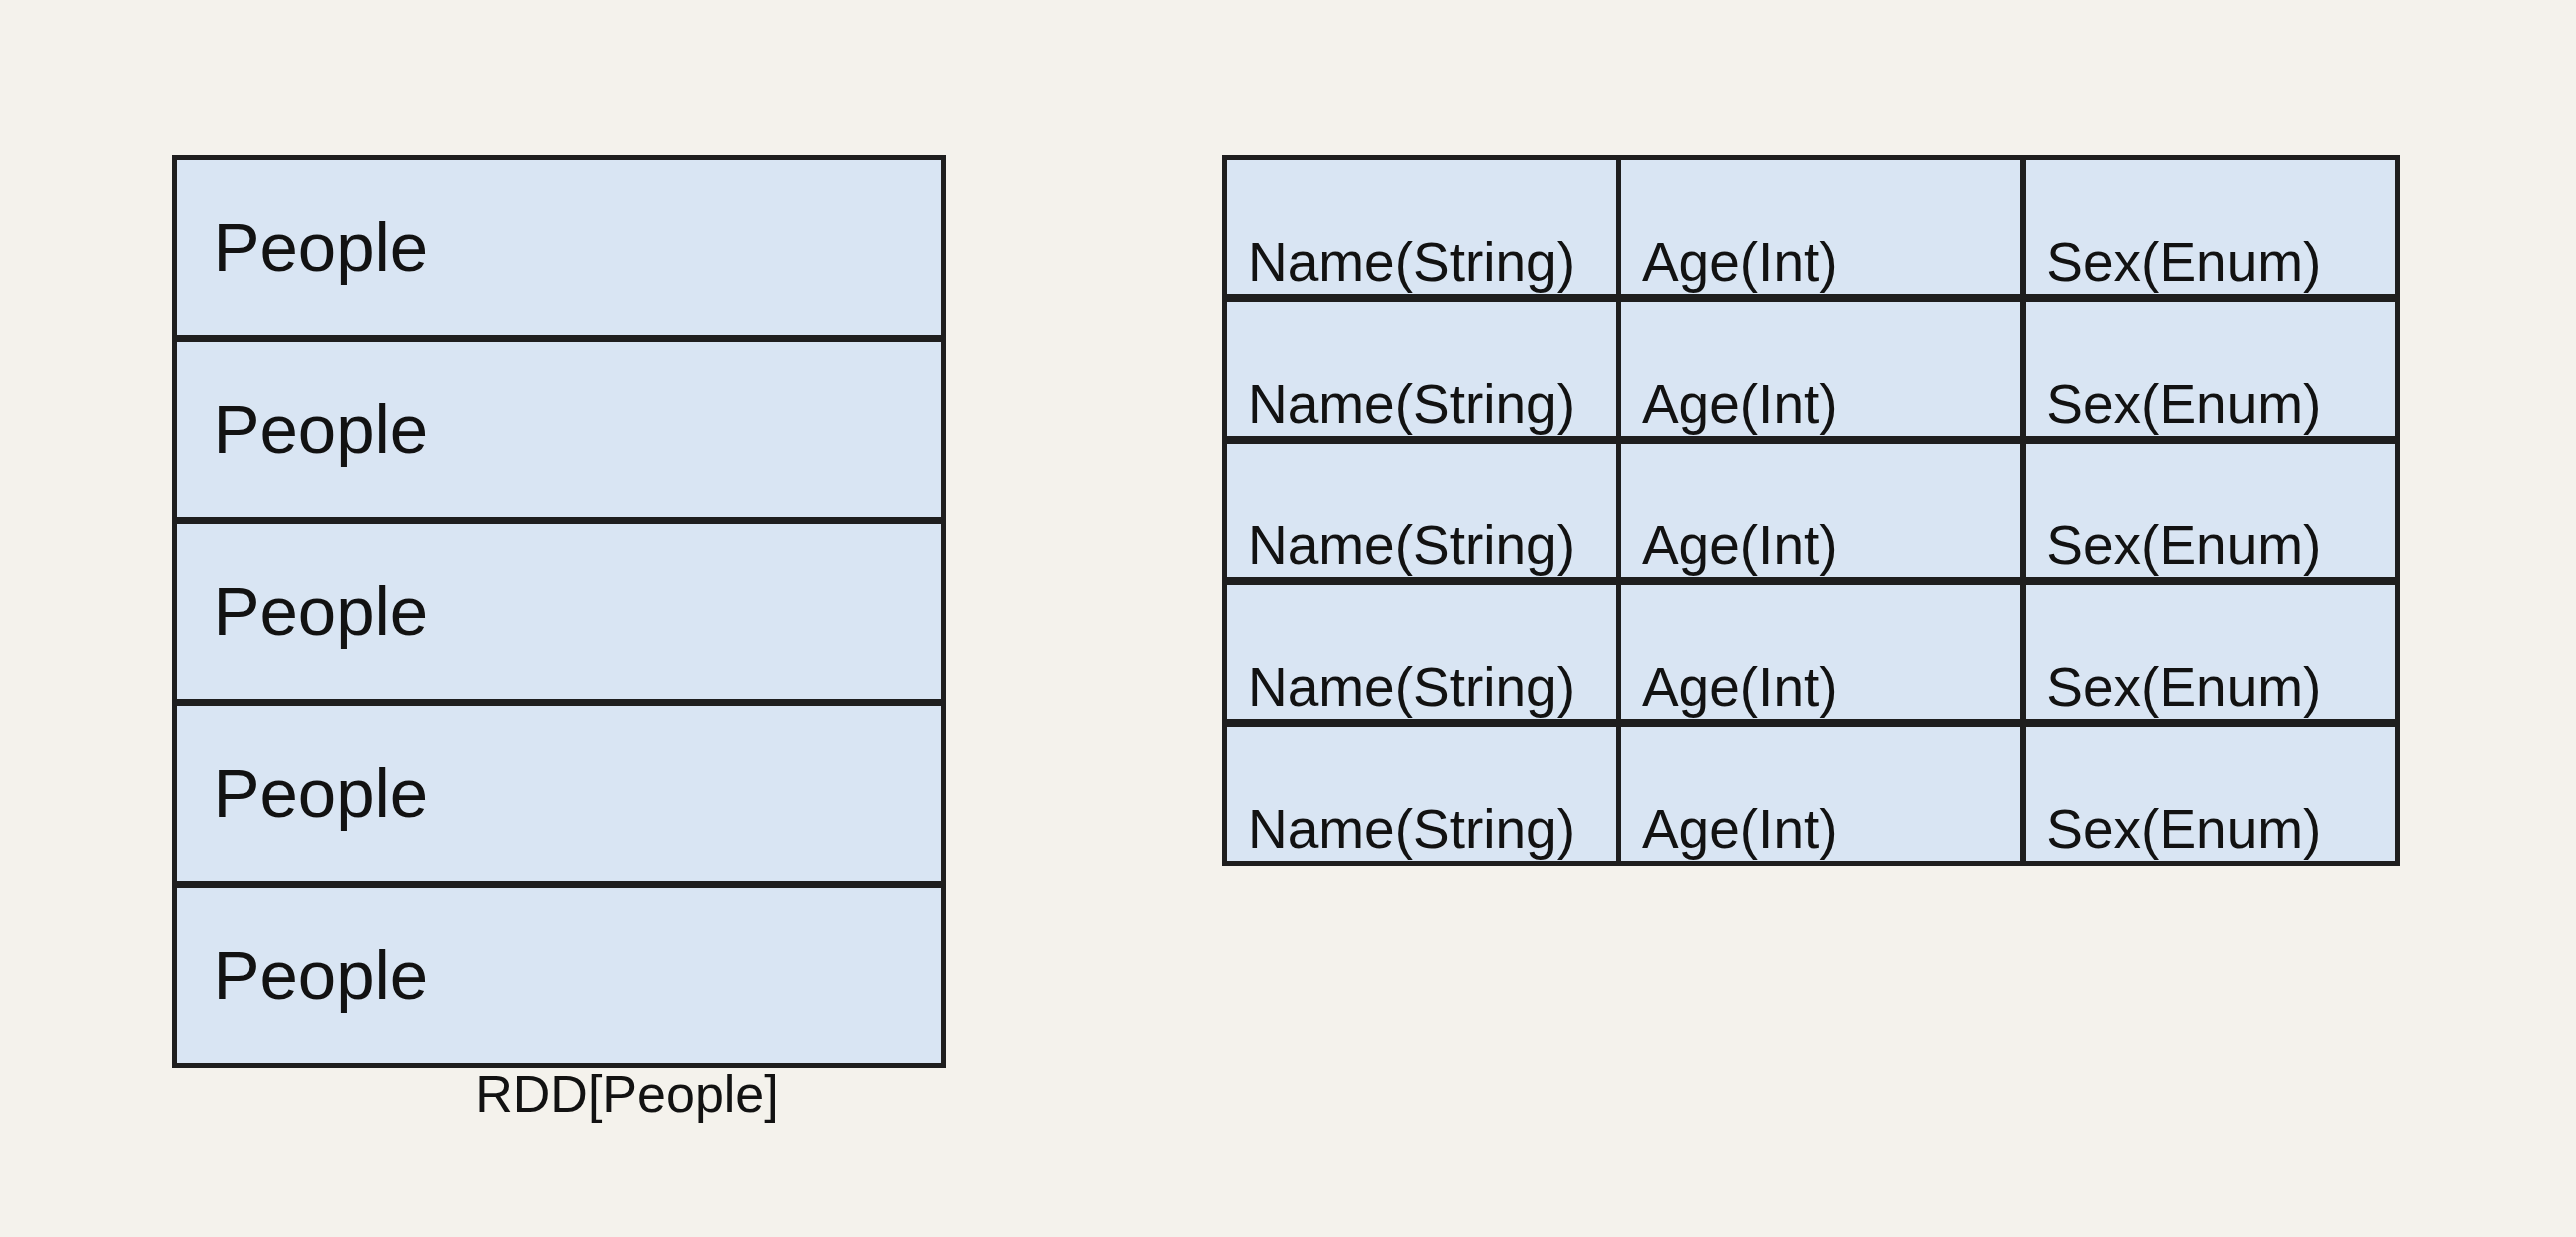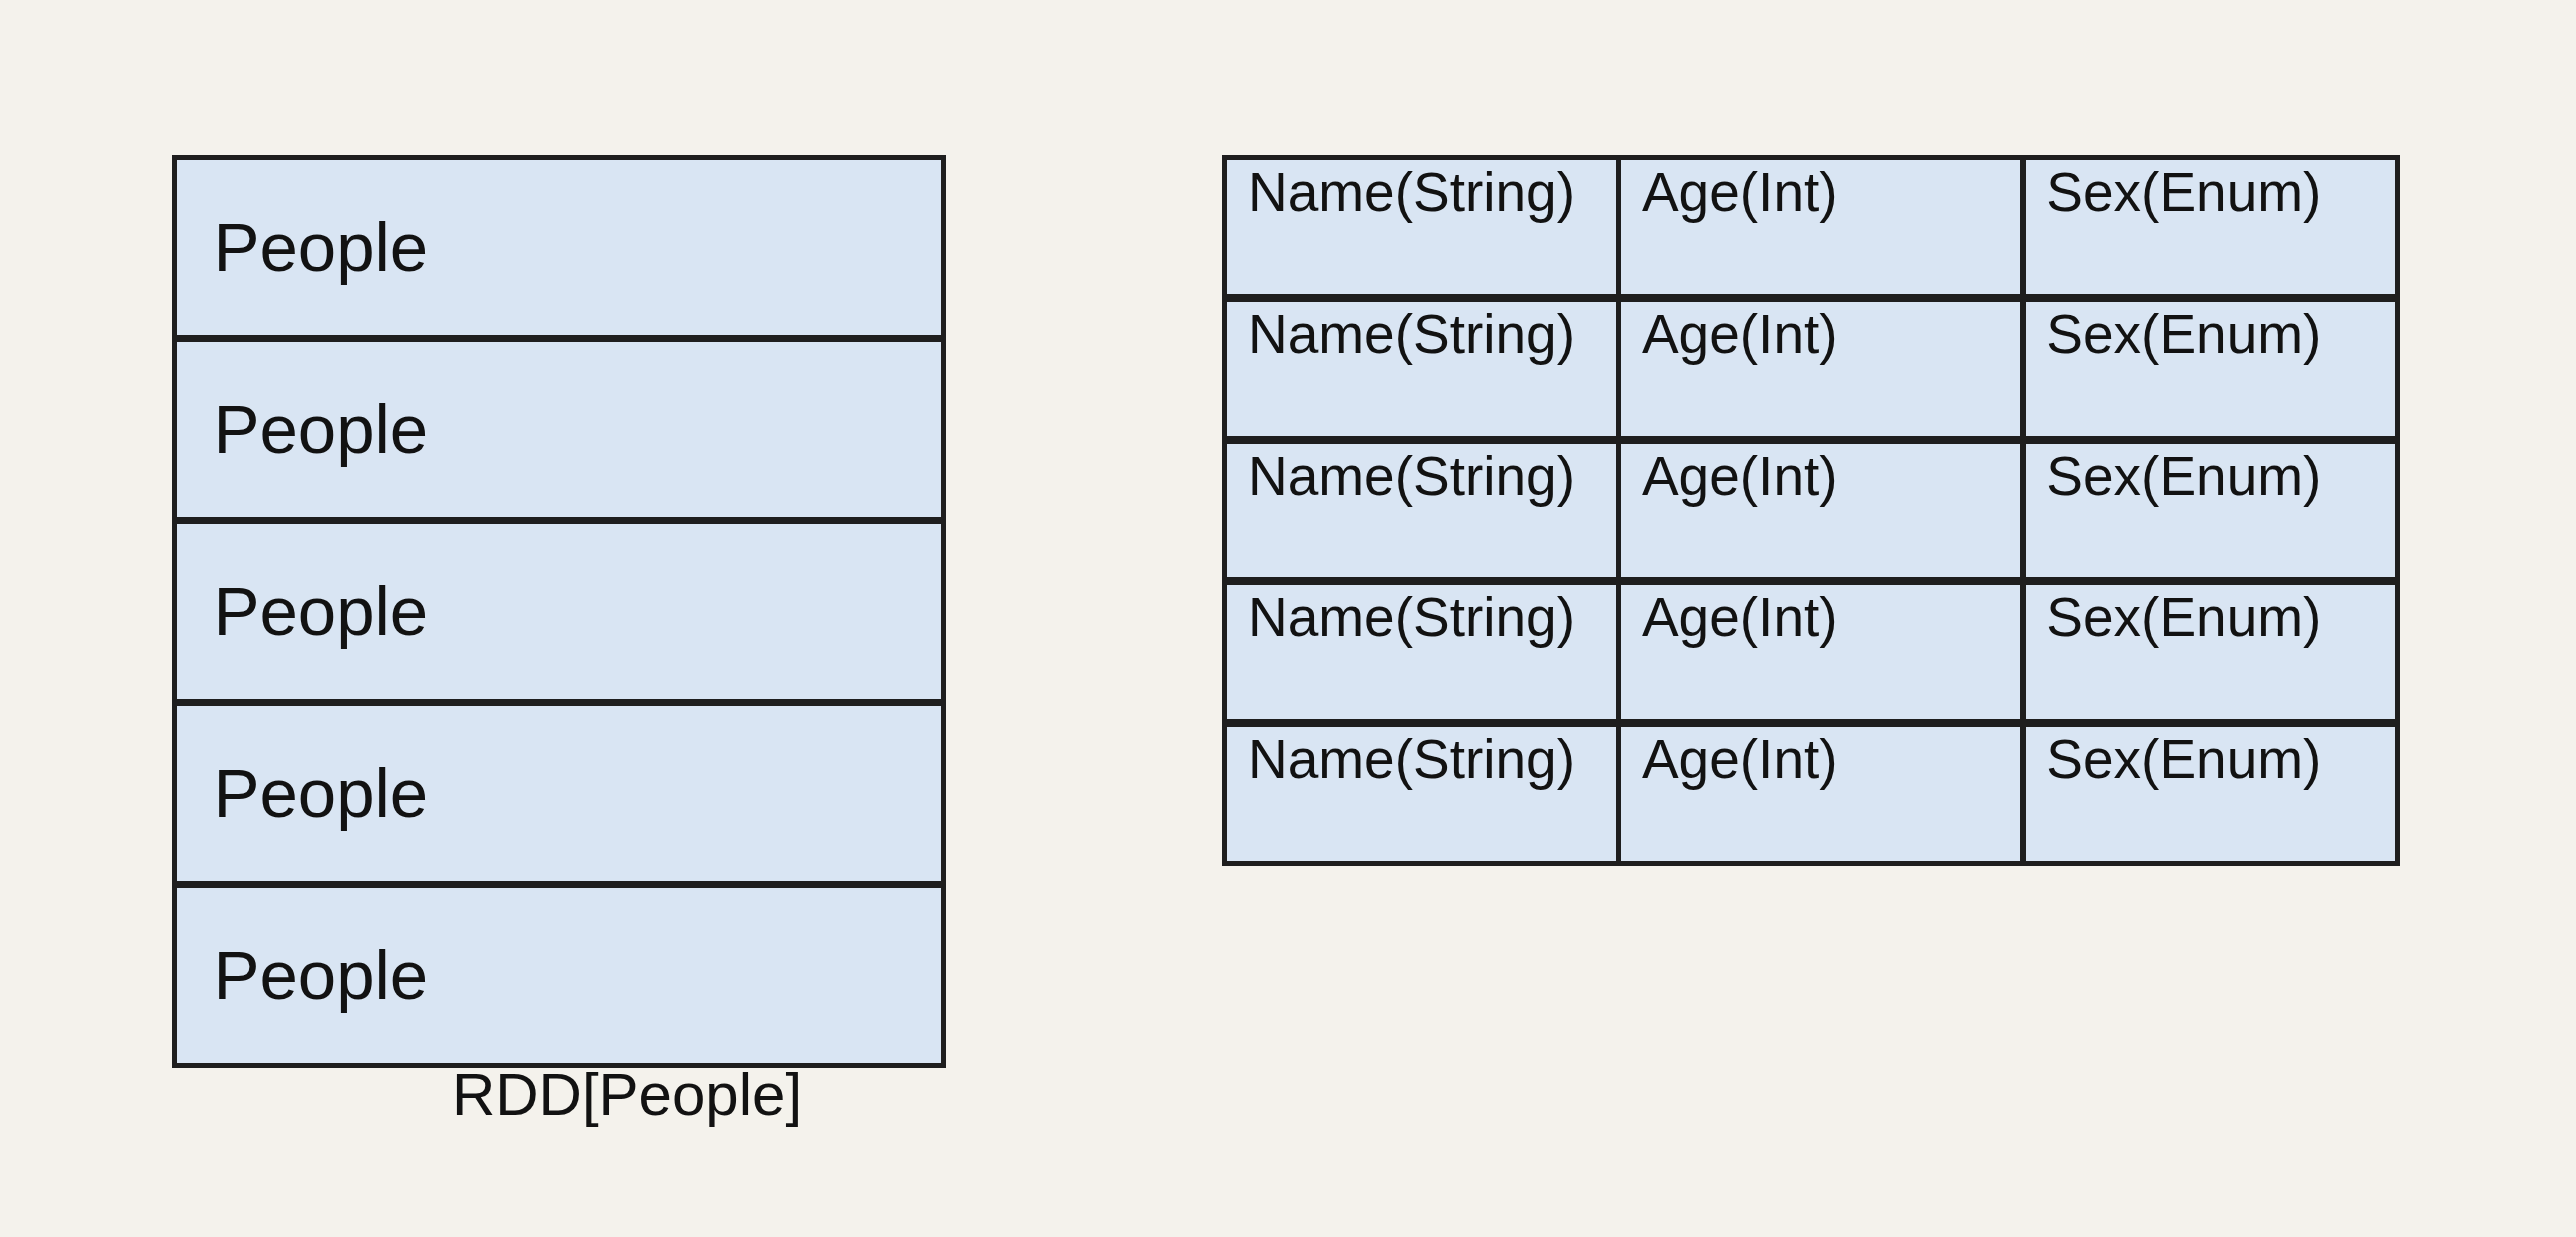--- a/index.html
+++ b/index.html
@@ -56,33 +56,33 @@
     background: var(--line);
     padding: 5.4px;
     display: grid;
     grid-template-columns: 33.6fr 34.5fr 31.9fr;
     grid-template-rows: repeat(5, 1fr);
     gap: 7.6px 5.4px;
   }
   .ds-cell {
     background: var(--fill);
     display: flex;
-    align-items: flex-start;
+    align-items: flex-end;
     padding-left: 20.6px;
     font-size: 55px;
     color: var(--text);
     overflow: hidden;
     white-space: nowrap;
   }
 
   
   .caption {
     position: absolute;
     transform: translate(-50%, -50%);
-    font-size: 60px;
+    font-size: 52px;
     color: var(--text);
     white-space: nowrap;
   }
   .rdd-caption { left: 627px; top: 1094px; }
   .dataset-caption { left: 1815px; top: 1094px; }
 </style>
 </head>
 <body>
 
 <div class="canvas">

